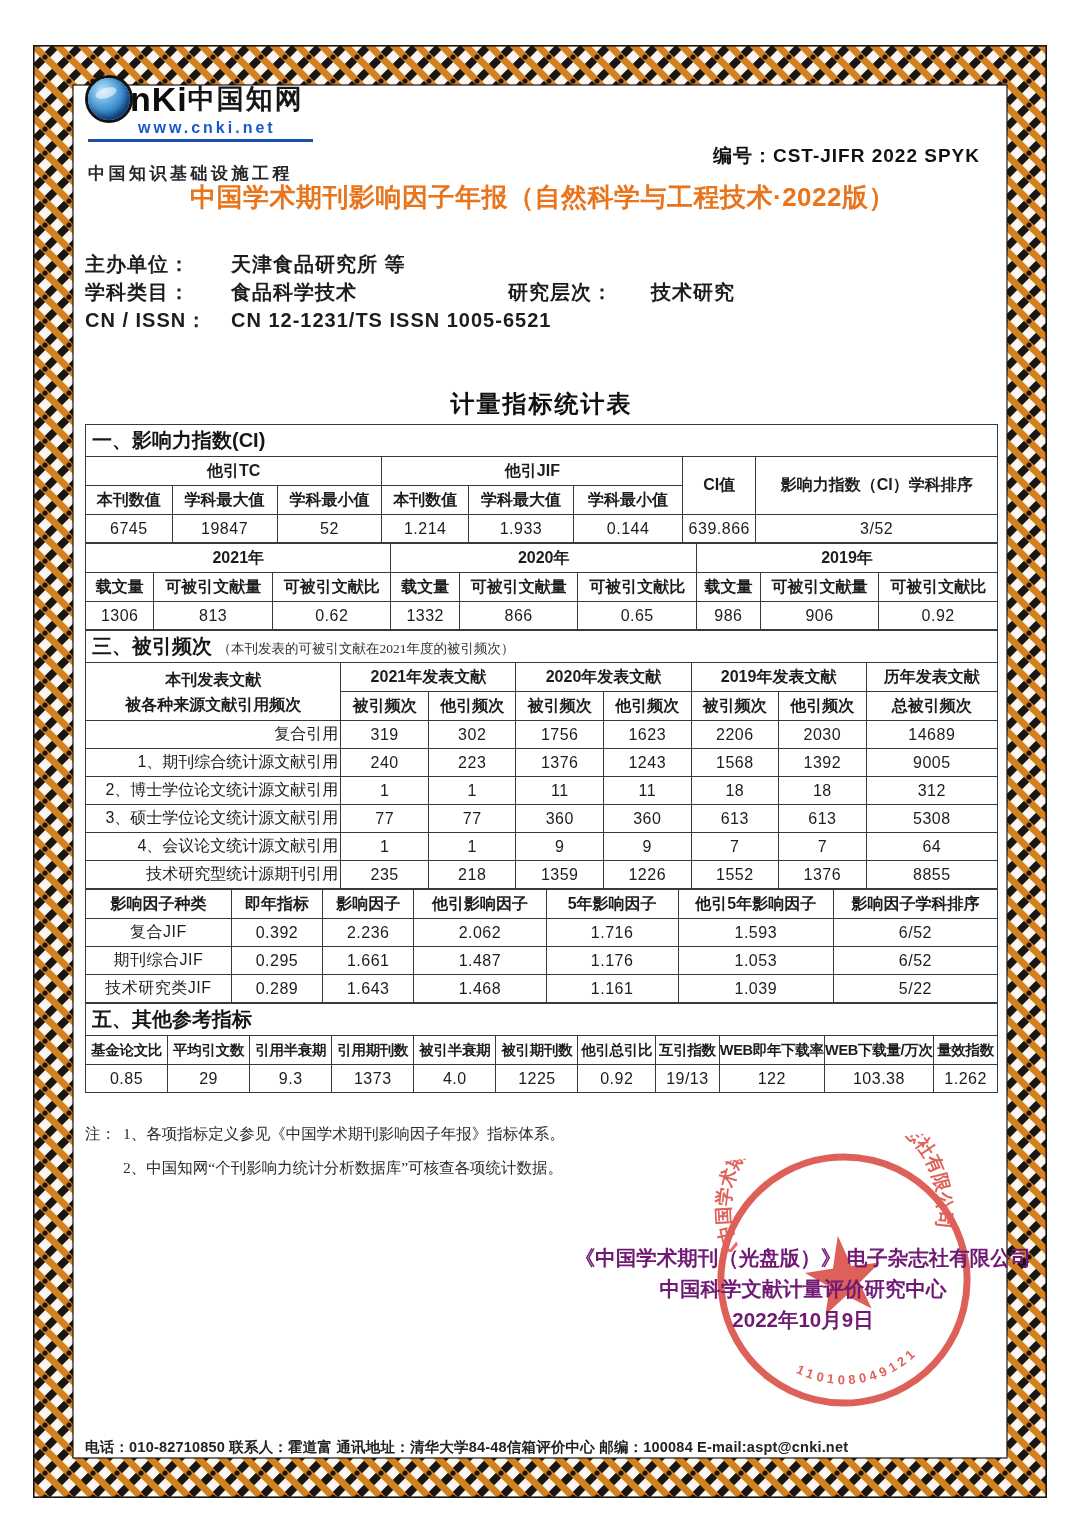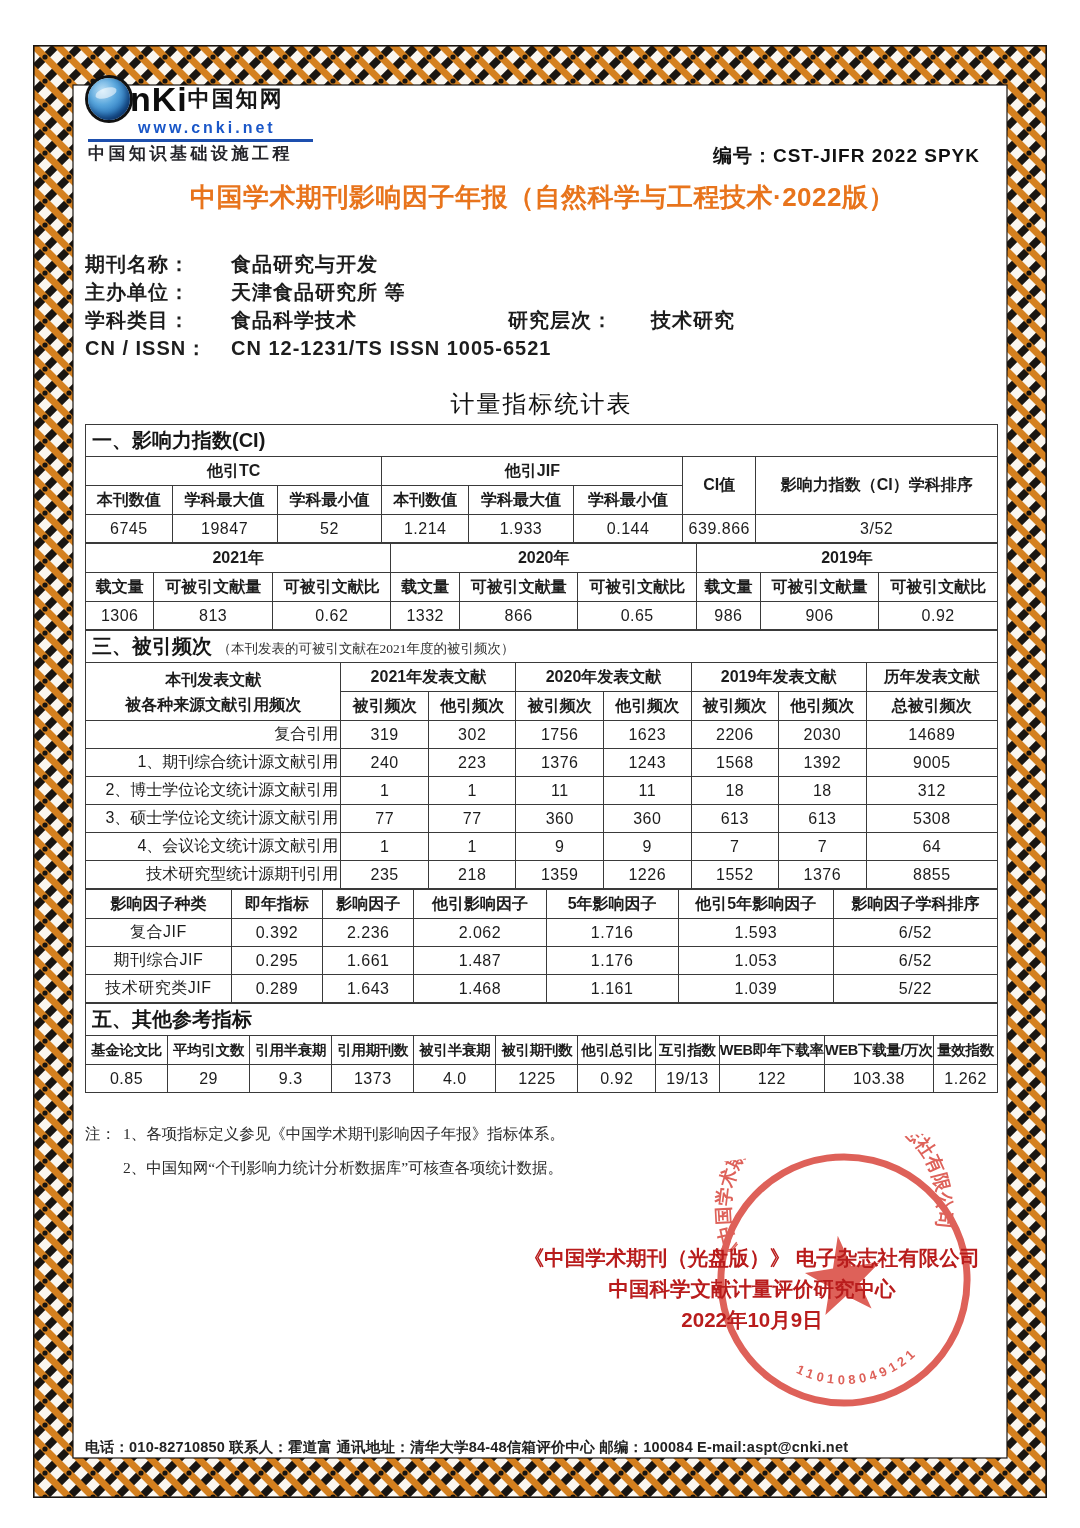--- a/index.html
+++ b/index.html
@@ -10,59 +10,59 @@
   
   .logo{position:absolute;left:88px;top:78px;width:240px;}
   .logo-row{display:flex;align-items:center;gap:0;}
   .globe{width:42px;height:42px;border-radius:50%;
          background:radial-gradient(circle at 35% 30%, #bfe2f7 0%, #5aa7dd 35%, #1f6cb5 70%, #0d3f7a 100%);
          box-shadow:inset -3px -4px 6px rgba(0,0,30,.45), 0 0 0 3px #111;
          position:relative;}
   .globe::after{content:"";position:absolute;left:7px;top:10px;width:22px;height:10px;border-radius:50%;
          background:rgba(255,255,255,.55);transform:rotate(-18deg);}
   .cnki-latin{font-size:34px;font-weight:900;letter-spacing:1px;color:#0d0d0d;line-height:1;}
-  .cnki-cn{font-size:22px;font-weight:800;color:#161616;line-height:1;letter-spacing:2px;}
+  .cnki-cn{font-size:27px;font-weight:800;color:#161616;line-height:1;letter-spacing:2px;}
   .cnki-site{margin-top:-2px;padding-left:50px;color:#1a57c8;font-weight:800;font-size:16px;letter-spacing:3px;line-height:1.2;}
   .logo-rule{margin-top:2px;border-top:3px solid #1d4fae;width:225px;}
-  .cnki-sub{margin-top:0;font-size:17px;font-weight:800;color:#24242a;letter-spacing:3.5px;}
+  .cnki-sub{margin-top:20px;font-size:17px;font-weight:800;color:#24242a;letter-spacing:3.5px;}
   
   .serial{position:absolute;left:480px;top:143px;width:500px;text-align:right;
           font-size:19px;font-weight:600;letter-spacing:1px;color:#111;}
   .main-title{position:absolute;left:70px;top:180px;width:945px;text-align:center;
           font-size:26px;font-weight:800;color:#e8741c;letter-spacing:.5px;}
   
   .info{position:absolute;left:85px;top:250px;width:900px;font-size:20px;}
   .info-line{position:relative;height:28px;line-height:28px;}
   .ilabel{position:absolute;left:0;font-weight:800;letter-spacing:1px;}
   .ivalue{position:absolute;left:146px;font-weight:600;letter-spacing:1px;}
   .ilabel2{position:absolute;left:423px;font-weight:800;letter-spacing:1px;}
   .ivalue2{position:absolute;left:566px;font-weight:600;letter-spacing:1px;}
   
   .stats-title{position:absolute;left:85px;top:388px;width:913px;text-align:center;
-          font-size:24px;font-weight:400;letter-spacing:2px;color:#111;}
+          font-size:24px;font-weight:700;letter-spacing:2px;color:#111;}
   .tables{position:absolute;left:85px;top:424px;width:913px;}
   .sec-title{border:1.6px solid #3a3a3a;border-bottom:none;padding:2px 6px;height:27px;line-height:27px;
           font-size:20px;font-weight:800;color:#161616;}
   .sec-note{font-size:13.5px;font-weight:500;color:#333;font-family:"Liberation Serif",serif;}
   table.stat{border-collapse:collapse;width:100%;table-layout:fixed;}
   table.stat th,table.stat td{border:1.6px solid #3a3a3a;text-align:center;vertical-align:middle;
           padding:2px 2px;font-size:16px;color:#1c1c1c;overflow:hidden;white-space:nowrap;}
   table.stat th{font-weight:700;height:24px;}
   table.stat td{font-weight:500;height:23px;letter-spacing:.5px;}
   table.stat td.lab{text-align:right;padding-left:5px;letter-spacing:0;}
   table.stat th div{line-height:25px;}
   table.tight th{font-size:14.5px;padding:2px 0;letter-spacing:-0.3px;}
   
   .notes{position:absolute;left:85px;top:1124px;width:880px;font-family:"Liberation Serif","DejaVu Serif",serif;
          font-size:15.5px;color:#2a2a2a;}
   .note-prefix{position:absolute;left:0;top:0;}
   .note-item{margin-left:38px;margin-bottom:13px;}
   
-  .sig{position:absolute;left:522px;top:1242px;width:460px;text-align:center;
-       font-size:20.5px;font-weight:600;color:#b91c1c;line-height:31px;z-index:3;}
+  .sig{position:absolute;left:573px;top:1242px;width:460px;text-align:center;
+       font-size:20.5px;font-weight:600;color:#701a75;line-height:31px;z-index:3;}
   .stamp{position:absolute;left:710px;top:1146px;width:268px;height:268px;
          transform:rotate(-8deg);opacity:.85;mix-blend-mode:multiply;z-index:2;}
   
   .footer{position:absolute;left:85px;top:1438px;width:920px;font-size:14.5px;font-weight:600;
           color:#222;letter-spacing:.2px;}
 </style>
 </head>
 <body>
 
 <div class="page">
@@ -94,24 +94,20 @@
     <div class="logo-rule"></div>
     <div class="cnki-sub">中国知识基础设施工程</div>
   </div>
 
   <div class="serial">编号：CST-JIFR 2022 SPYK</div>
 
   <div class="main-title">中国学术期刊影响因子年报（自然科学与工程技术·2022版）</div>
 
   <div class="info">
     <div class="info-line">
-      <span class="ilabel">期刊名称：</span>
-      <span class="ivalue">食品研究与开发</span>
-    </div>
-    <div class="info-line">
       <span class="ilabel">主办单位：</span>
       <span class="ivalue">天津食品研究所 等</span>
     </div>
     <div class="info-line">
       <span class="ilabel">学科类目：</span>
       <span class="ivalue">食品科学技术</span>
       <span class="ilabel2">研究层次：</span>
       <span class="ivalue2">技术研究</span>
     </div>
     <div class="info-line">

